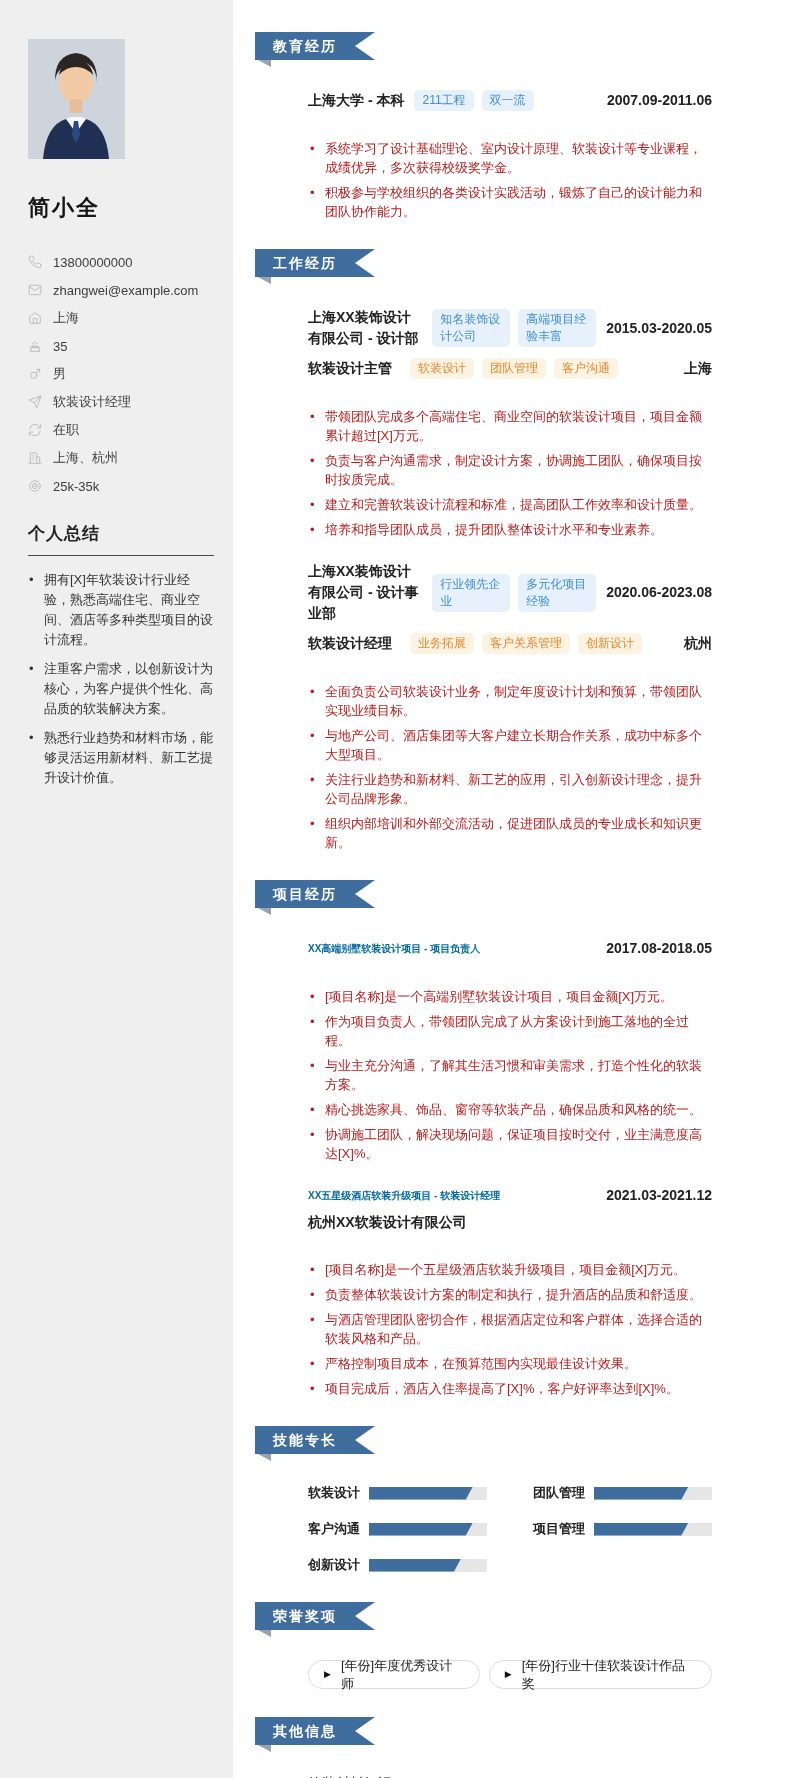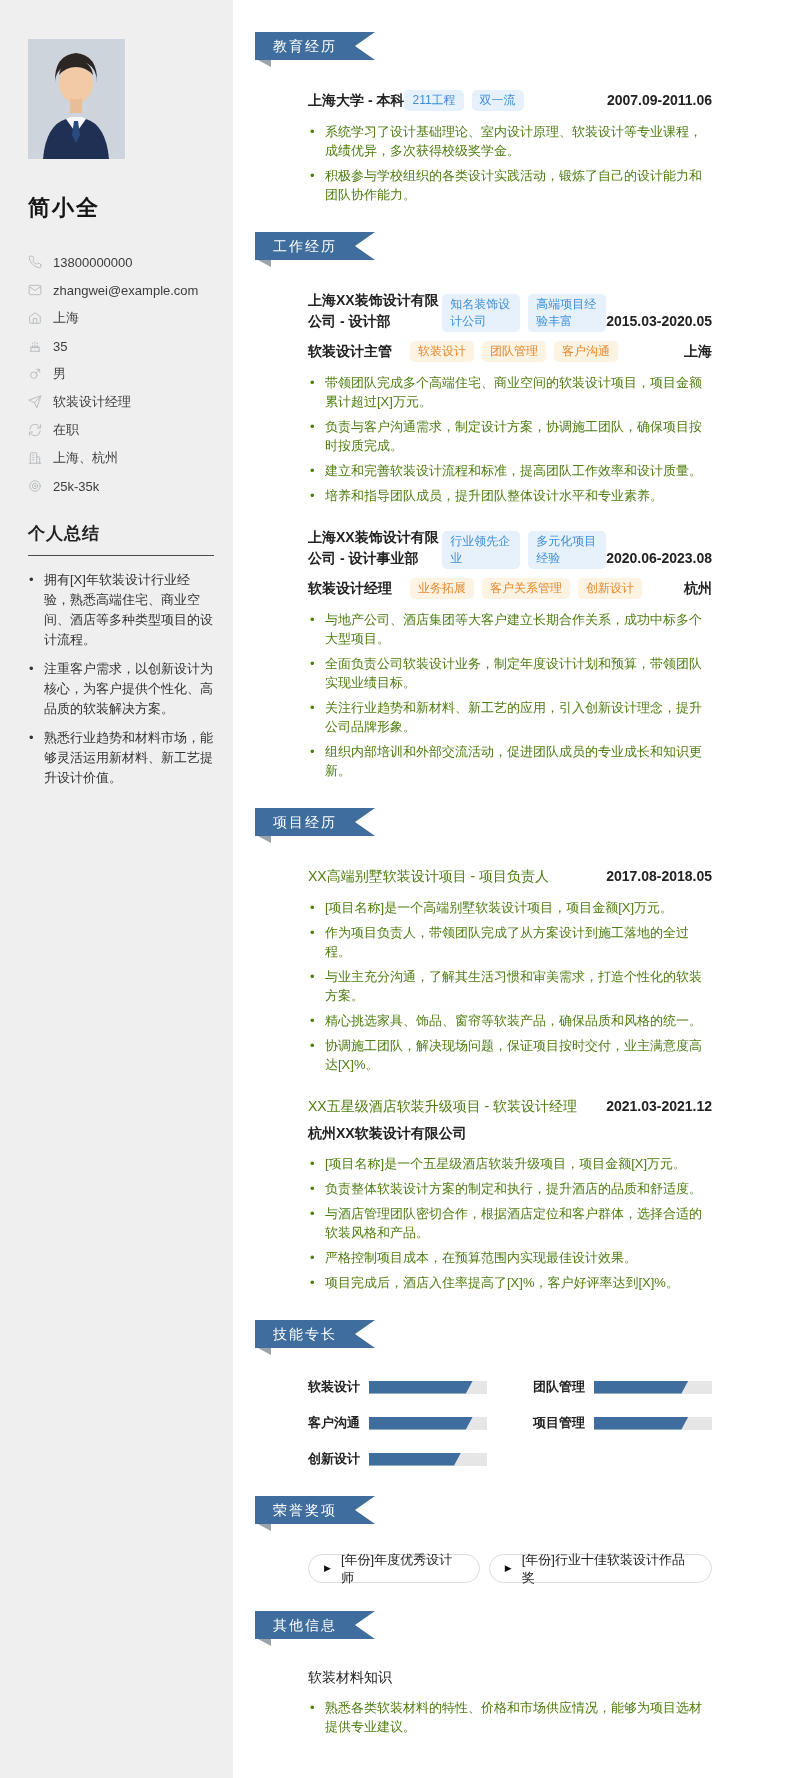--- a/index.html
+++ b/index.html
@@ -24,43 +24,43 @@
   .summary .rule{border-bottom:1px solid #4a4a4a;margin-top:10px}
   .summary ul{list-style:none;margin:14px 0 0;padding:0;font-size:13px;line-height:20px;color:#333}
   .summary li{position:relative;padding-left:16px;margin-bottom:9px}
   .summary li::before{content:"•";position:absolute;left:1px}
   
   .main{margin-left:233px;padding-top:32px}
   section{margin-bottom:28px}
   .ribbon-row{margin-left:22px;height:28px;position:relative;margin-bottom:30px}
   .ribbon{
     display:inline-block;background:#3e6d9e;color:#fff;
-    font-size:14px;font-weight:normal;line-height:28px;height:28px;
+    font-size:14px;font-weight:bold;line-height:28px;height:28px;
     padding:0 38px 0 18px;letter-spacing:2px;
     clip-path:polygon(0 0,100% 0,calc(100% - 20px) 50%,100% 100%,0 100%);
   }
   .fold{position:absolute;left:3px;top:28px;width:13px;height:7px;background:#9aa2ab;
         clip-path:polygon(0 0,100% 0,100% 100%)}
   .content{padding:0 82px 0 75px}
   .entry{margin-bottom:22px}
   .entry:last-child{margin-bottom:0}
-  .head-row{display:flex;align-items:flex-end;}
+  .head-row{display:flex;align-items:center;gap:10px}
   .company{font-weight:bold;font-size:14px;color:#222;line-height:21px;max-width:178px}
-  .pname{font-weight:normal;font-size:14px;color:#4d7c0f;line-height:21px;flex:1}
+  .pname{font-weight:bold;font-size:10px;color:#0369a1;line-height:21px;flex:1}
   .tags{display:flex;gap:8px;align-items:flex-start;flex:none}
   .tag{font-size:12px;border-radius:5px;padding:2px 8px;line-height:17px;display:inline-block}
   .tag.blue{background:#e7f1fb;color:#3e8ed9}
   .tag.blue.wrap{max-width:62px}
   .tag.orange{background:#fdf3e3;color:#e7872c;white-space:nowrap}
   .date{margin-left:auto;font-weight:bold;font-size:14px;color:#222;white-space:nowrap;line-height:21px}
   .role-row{display:flex;align-items:center;gap:18px;margin-top:9px}
   .role{font-weight:bold;font-size:14px;color:#222;flex:none}
   .loc{margin-left:auto;font-weight:bold;font-size:14px;color:#222}
   .subline{font-weight:bold;font-size:14px;color:#222;margin-top:8px}
-  .bullets{list-style:none;margin:11px 0 0;padding:0;font-size:13px;line-height:19px;color:#4d7c0f}
+  .bullets{list-style:none;margin:28px 0 0;padding:0;font-size:13px;line-height:19px;color:#b91c1c}
   .bullets li{position:relative;padding-left:17px;margin-bottom:6px}
   .bullets li::before{content:"•";position:absolute;left:2px}
   
   .skills-grid{display:grid;grid-template-columns:1fr 1fr;grid-template-rows:repeat(3,auto);
                grid-auto-flow:column;column-gap:46px;row-gap:18px;max-width:420px}
   .skill{display:flex;align-items:center;gap:9px}
   .skill .lbl{font-size:13px;font-weight:bold;color:#222;width:52px;flex:none}
   .track{flex:1;height:13px;background:#e6e6e6}
   .fill{height:100%;background:#3e6d9e;clip-path:polygon(0 0,100% 0,calc(100% - 7px) 100%,0 100%)}
   
@@ -234,22 +234,22 @@
             <div class="role-row">
               <span class="role">软装设计经理</span>
               <span class="tags">
                 <span class="tag orange">业务拓展</span>
                 <span class="tag orange">客户关系管理</span>
                 <span class="tag orange">创新设计</span>
               </span>
               <span class="loc">杭州</span>
             </div>
             <ul class="bullets">
+              <li>全面负责公司软装设计业务，制定年度设计计划和预算，带领团队实现业绩目标。</li>
               <li>与地产公司、酒店集团等大客户建立长期合作关系，成功中标多个大型项目。</li>
-              <li>全面负责公司软装设计业务，制定年度设计计划和预算，带领团队实现业绩目标。</li>
               <li>关注行业趋势和新材料、新工艺的应用，引入创新设计理念，提升公司品牌形象。</li>
               <li>组织内部培训和外部交流活动，促进团队成员的专业成长和知识更新。</li>
             </ul>
           </div>
         </div>
     </section>
 
     <section>
       <div class="ribbon-row">
         <span class="ribbon">项目经历</span>

